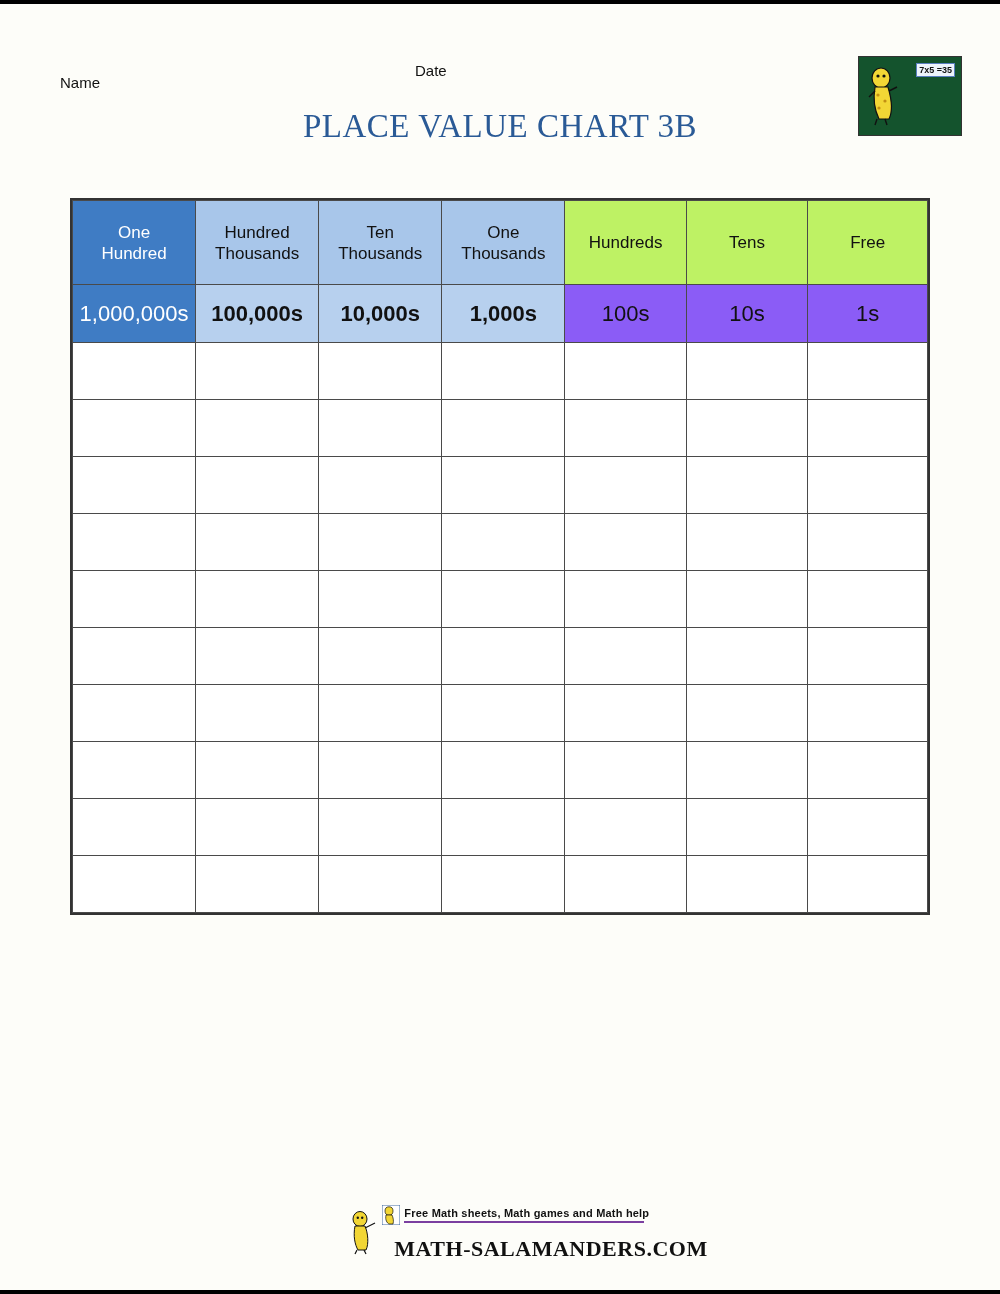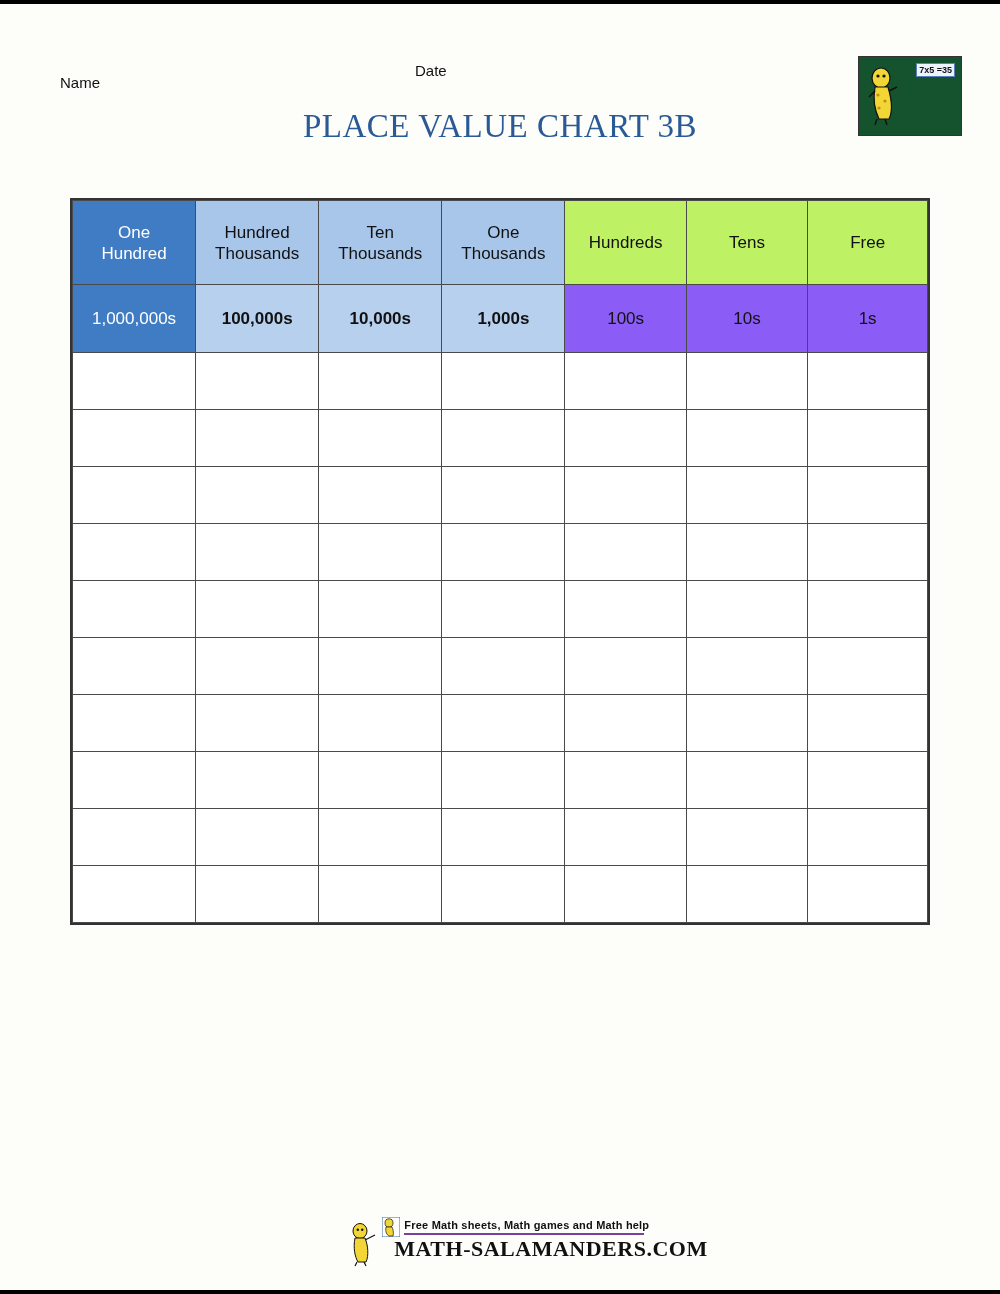--- a/index.html
+++ b/index.html
@@ -126,22 +126,22 @@
     vertical-align: middle;
     box-sizing: border-box;
   }
   tr.head-names td {
     height: 84px;
     font-size: 17px;
     line-height: 21px;
     color: #111;
   }
   tr.head-values td {
-    height: 68px;
-    font-size: 17px;
+    height: 58px;
+    font-size: 22px;
     color: #111;
   }
   tr.blank-row td {
     height: 57px;
     background: #ffffff;
   }
   
   .g-millions { background: #3f7cc4; color: #ffffff !important; }
   .g-thousands { background: #a8c6ea; }
   .g-ones { background: #bef264; }
@@ -178,21 +178,21 @@
     margin-left: 56px;
     margin-top: 2px;
   }
   .footer .f-url {
     font-family: "Liberation Serif", serif;
     font-size: 22px;
     font-weight: bold;
     color: #111;
     margin-left: 46px;
     display: block;
-    margin-top: 1px;
+    margin-top: 13px;
     letter-spacing: 0.5px;
   }
   .footer .f-sal {
     position: absolute;
     left: 0;
     top: 2px;
     width: 34px;
     height: 46px;
   }
   .footer .f-mini {

